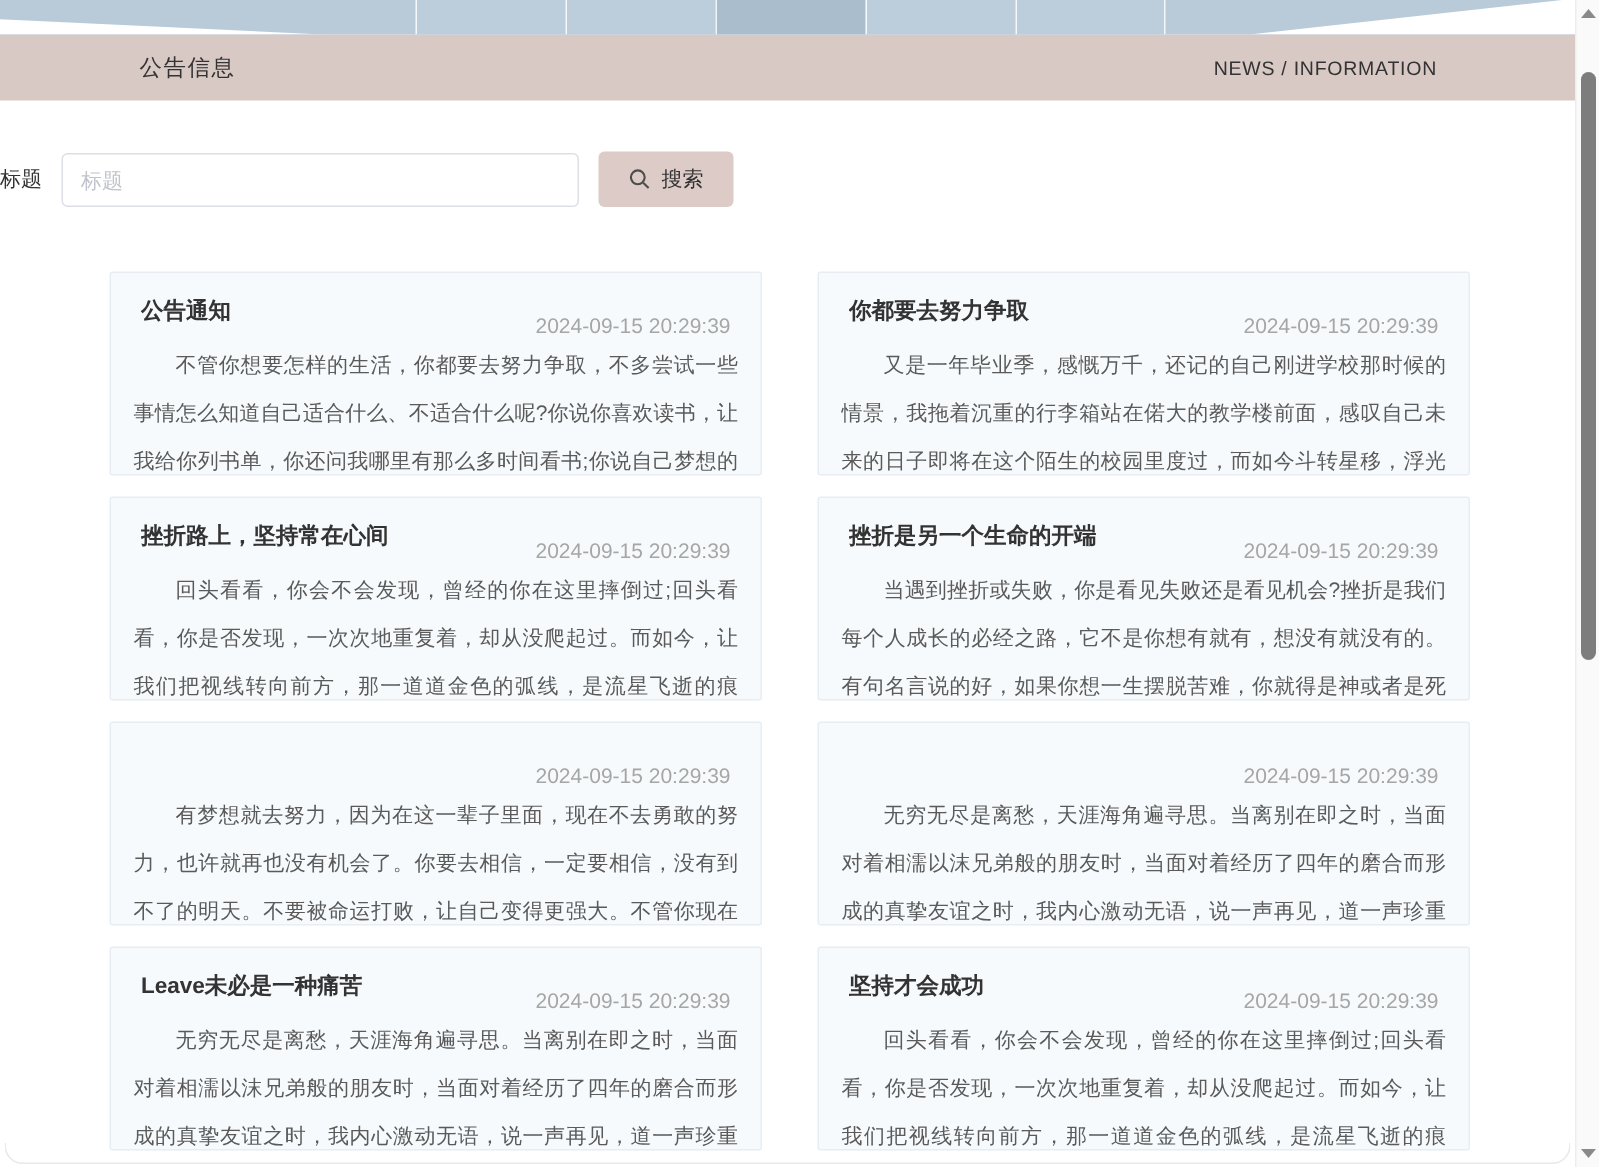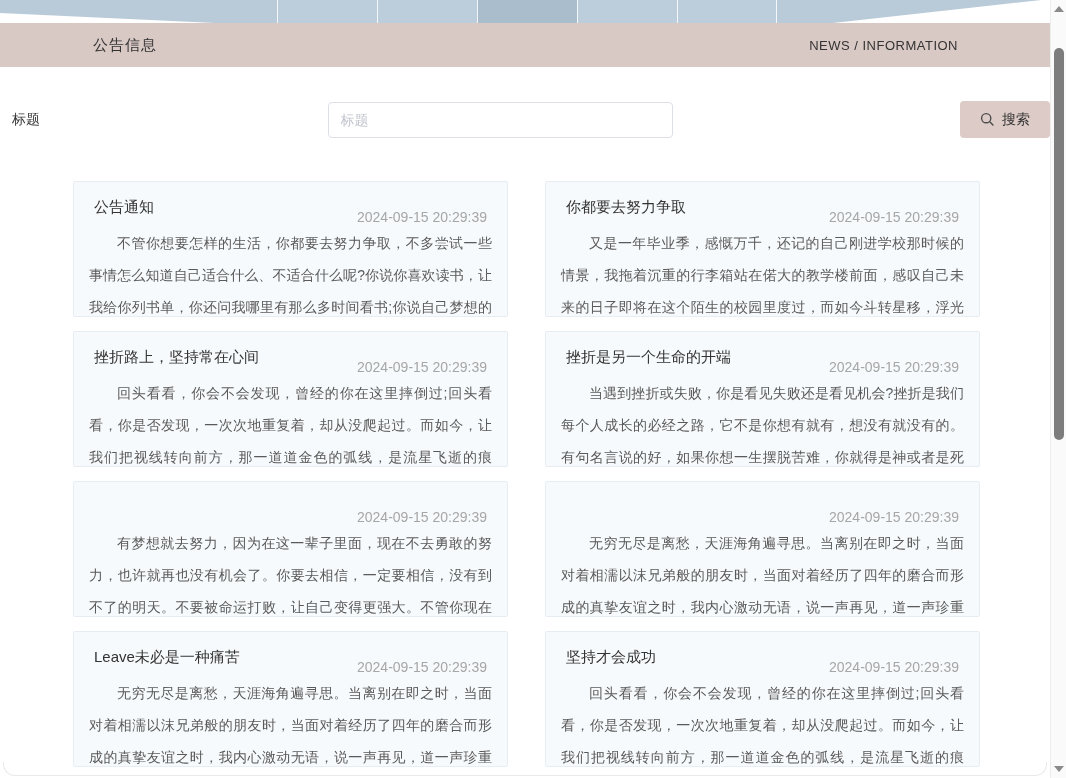--- a/index.html
+++ b/index.html
@@ -20,41 +20,41 @@
   .tab:last-child { border-right:1px solid rgba(255,255,255,.85); }
   .tab.active { background:#a9bdcc; }
 
   
   .banner { height:44px; background:#d9c9c4; display:flex; align-items:center;
             justify-content:space-between; padding:0 92px 0 93px; }
   .banner-title { font-size:15px; color:#333; letter-spacing:1px; }
   .banner-subtitle { font-size:13px; color:#333; letter-spacing:.5px;margin-left:13px; }
 
   
-  .search-row { margin-top:34px; display:flex; align-items:center; justify-content:space-between;margin-left:12px; }
+  .search-row { margin-top:34px; display:flex; align-items:center; justify-content:flex-start; }
   .search-label { font-size:14px; color:#333; margin-right:13px; }
   .search-input { width:345px; height:36px; border:1px solid #dcdfe6; border-radius:4px;
                   padding:0 12px; font-size:14px; color:#333; outline:none;
                   font-family:"Liberation Sans","DejaVu Sans",sans-serif; }
   .search-input::placeholder { color:#c0c4cc; }
   .search-btn { margin-left:13px; width:90px; height:37px; background:#dccbc6; border:none;
                 border-radius:4px; font-size:14px; color:#333; cursor:pointer;
                 display:flex; align-items:center; justify-content:center; gap:7px;
                 font-family:Liberation Serif, serif; }
   .search-btn svg { display:block; }
 
   
   .cards { margin-top:43px; padding:0 70px 0 73px; display:grid;
            grid-template-columns:1fr 1fr; column-gap:37px; row-gap:14px; }
   .card { height:136px; background:#f7fafc; border:1px solid #e7edf3; border-radius:2px;
           padding-top:16px; overflow:hidden; cursor:pointer; }
   .card-head { position:relative; height:22px; padding:0 20px; }
   .card-date { position:absolute; right:20px; top:11px; font-size:14px; color:#a6a6a6;
                white-space:nowrap; z-index:0; }
-  .card-title { position:relative; z-index:1; font-size:15px; font-weight:normal; color:#333;
+  .card-title { position:relative; z-index:1; font-size:15px; font-weight:bold; color:#333;
                 white-space:nowrap; overflow:hidden; max-width:100%; }
   .card-body { margin-top:7px; padding:0 15px; font-size:14px; color:#5a5a5a;
                line-height:32px; text-indent:2em; text-align:justify;
                max-height:96px; overflow:hidden; }
 
   
   .page-bottom-edge { position:absolute; left:3px; right:3px; bottom:2px; height:14px;
                       border:1px solid #e9e9e9; border-top:none;
                       border-radius:0 0 12px 12px; pointer-events:none; }
 

